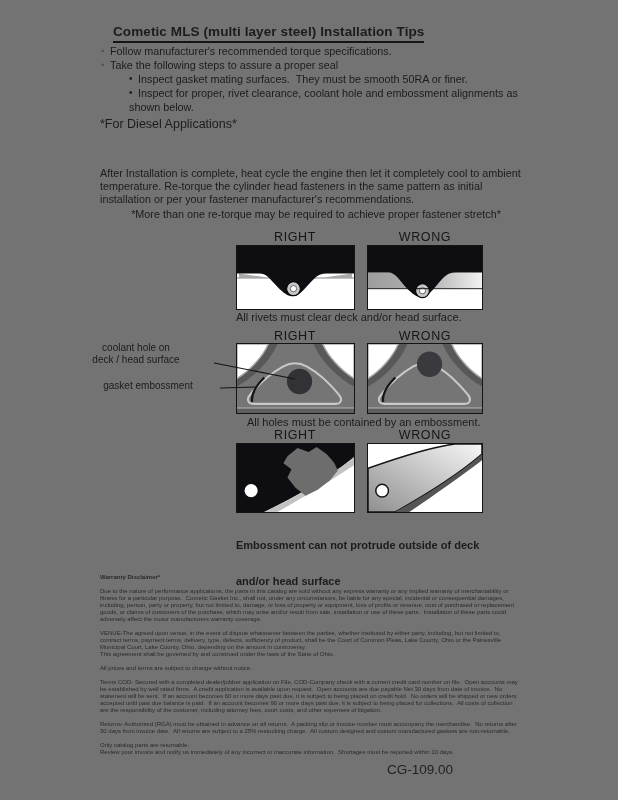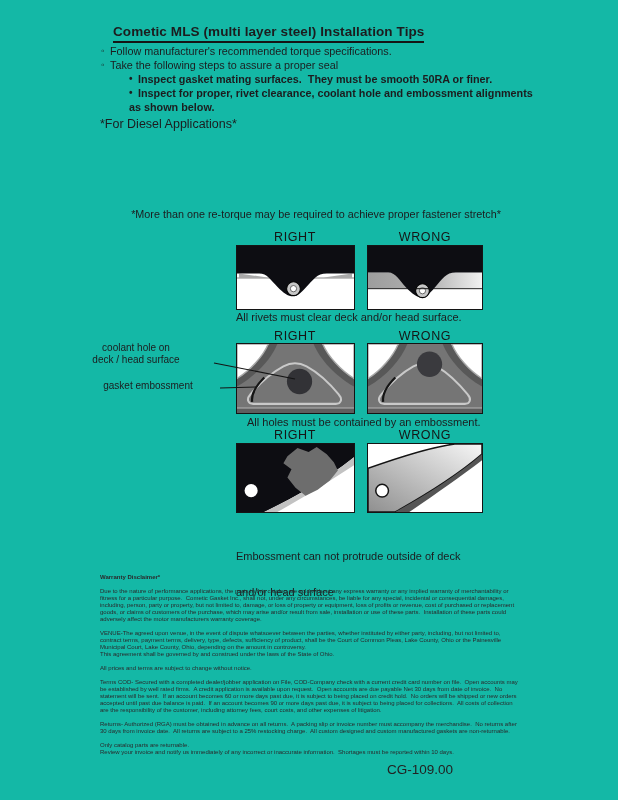--- a/index.html
+++ b/index.html
@@ -1,30 +1,30 @@
 <!DOCTYPE html>
 <html><head>
 <meta charset="utf-8">
 <style>
   html,body{margin:0;padding:0;background:#fff;}
   .page{
-    position:relative;width:618px;height:800px;background:#14b8a6;
+    position:relative;width:618px;height:800px;background:#737373;
     font-family:"Liberation Sans", sans-serif;color:#1c1c1e;overflow:hidden;
   }
   .abs{position:absolute;}
   
   .title{
     left:113px;top:24px;font-size:13.5px;font-weight:bold;
     border-bottom:2px solid #151515;padding-bottom:2px;letter-spacing:.1px;
   }
   
   .bullets{left:101px;top:44px;width:440px;font-size:10.8px;line-height:14px;}
   .bullet-row{white-space:pre-wrap;}
   .bullet-row .marker{display:inline-block;width:9px;font-size:10px;vertical-align:top;}
-  .bullet-row.indent{padding-left:28px;font-weight:bold;}
+  .bullet-row.indent{padding-left:28px;}
   
   .diesel-heading{left:100px;top:117px;font-size:12.5px;font-weight:normal;}
   .para{left:100px;width:432px;font-size:10.8px;line-height:13px;white-space:pre-wrap;}
   .para1{top:138px;}
   .para2{top:167px;}
   .note{top:208px;text-align:center;}
   
   .rw-label{width:120px;text-align:center;font-size:12.5px;font-weight:normal;letter-spacing:.6px;color:#151515;}
   .rw-left{left:235px;}
   .rw-right{left:365px;}
@@ -35,21 +35,21 @@
   .p-r1-l{left:236px;top:245px;width:119px;height:65px;}
   .p-r1-r{left:367px;top:245px;width:116px;height:65px;}
   .p-r2-l{left:236px;top:343px;width:119px;height:71px;}
   .p-r2-r{left:367px;top:343px;width:116px;height:71px;}
   .p-r3-l{left:236px;top:443px;width:119px;height:70px;}
   .p-r3-r{left:367px;top:443px;width:116px;height:70px;}
   
   .caption{font-size:11px;color:#1c1c1e;white-space:pre-wrap;}
   .cap1{left:236px;top:311px;}
   .cap2{left:247px;top:416px;}
-  .cap3{left:236px;top:526px;width:250px;line-height:12px;}
+  .cap3{left:236px;top:515px;width:250px;line-height:12px;font-weight:bold;}
   
   .side-label{width:152px;text-align:center;font-size:10px;line-height:11.5px;color:#1c1c1e;}
   .side-coolant{left:60px;top:342px;}
   .side-emboss{left:72px;top:380px;}
   .leader-overlay{left:0;top:0;width:618px;height:800px;pointer-events:none;}
   
   .legal{left:100px;top:574px;width:422px;font-size:6px;line-height:7px;color:#2a2a2c;}
   .legal .lg-head{font-weight:bold;margin-bottom:7px;}
   .legal .block{white-space:pre-wrap;}
   .legal .gap{margin-top:7px;}
@@ -64,20 +64,21 @@
   <div class="abs title">Cometic MLS (multi layer steel) Installation Tips</div>
 
   <div class="abs bullets">
     <div class="bullet-row"><span class="marker">◦</span><span>Follow manufacturer's recommended torque specifications.</span></div>
     <div class="bullet-row"><span class="marker">◦</span><span>Take the following steps to assure a proper seal</span></div>
     <div class="bullet-row indent"><span class="marker">•</span><span>Inspect gasket mating surfaces.  They must be smooth 50RA or finer.</span></div>
     <div class="bullet-row indent"><span class="marker">•</span><span>Inspect for proper, rivet clearance, coolant hole and embossment alignments as shown below.</span></div>
   </div>
 
   <div class="abs diesel-heading">*For Diesel Applications*</div>
+  <div class="abs para para2">After Installation is complete, heat cycle the engine then let it completely cool to ambient temperature. Re-torque the cylinder head fasteners in the same pattern as initial installation or per your fastener manufacturer's recommendations.</div>
   <div class="abs para note">*More than one re-torque may be required to achieve proper fastener stretch*</div>
 
   <div class="abs rw-label rw-left row1-lab">RIGHT</div>
   <div class="abs rw-label rw-right row1-lab">WRONG</div>
 
   <div class="abs panel p-r1-l">
     <svg viewBox="0 0 116 62" preserveAspectRatio="none">
       <rect width="116" height="62" fill="#ffffff"></rect>
       <polygon points="2,27 30,31 2,31" fill="#a9a9a9"></polygon>
       <polygon points="114,27 86,31 114,31" fill="#a9a9a9"></polygon>

